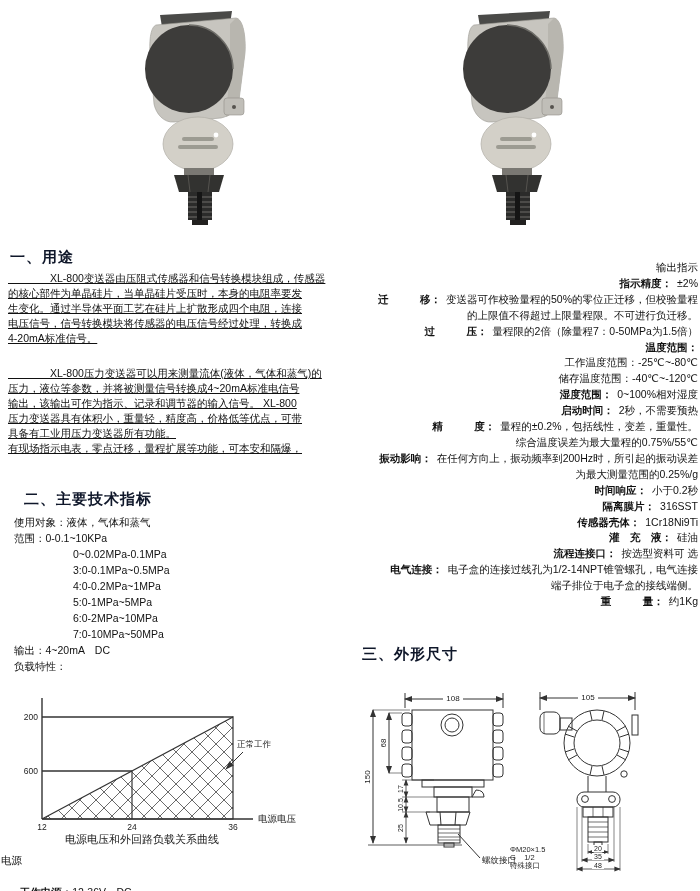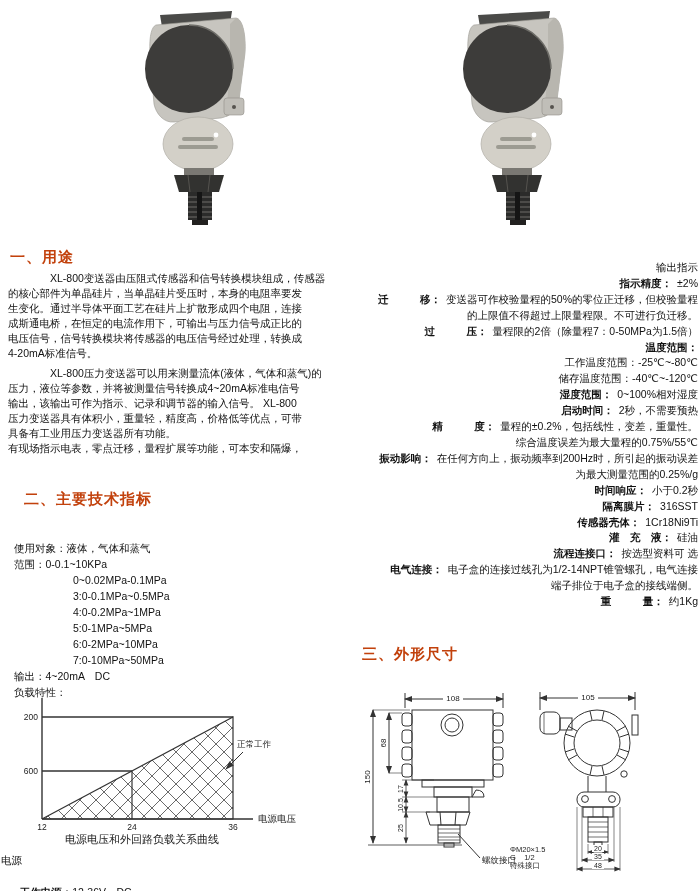--- a/index.html
+++ b/index.html
@@ -1,20 +1,20 @@
 <!DOCTYPE html>
 <html><head>
 <meta charset="utf-8">
 <style>
   html,body{margin:0;padding:0;background:#fff;}
   .canvas{position:relative;width:700px;height:891px;background:#ffffff;overflow:hidden;
           font-family:"Liberation Sans","DejaVu Sans",sans-serif;color:#111;}
   .abs{position:absolute;}
-  .h1{font-size:15px;font-weight:700;letter-spacing:1px;color:#c2410c;}
-  .para .line{font-size:10.5px;line-height:15px;white-space:pre;}
+  .h1{font-size:15px;font-weight:700;letter-spacing:1px;color:#0f172a;}
+  .para .line{font-size:10.5px;line-height:15px;white-space:pre;text-decoration:underline;}
   .tech .line{font-size:10.5px;line-height:16px;white-space:pre;}
   .tech .sub{padding-left:59px;}
   .specs .srow{font-size:10.5px;line-height:15.9px;white-space:pre;text-align:right;}
   .specs .t{font-weight:700;}
   .specs .v{margin-left:5px;font-weight:400;}
   .ind-88{padding-left:88px;}
   .ind-93{padding-left:93px;}
   .ind-95{padding-left:95px;}
   .ind-97{padding-left:97px;}
   .ind-102{padding-left:102px;}
@@ -87,37 +87,36 @@
       <rect x="66" y="212" width="16" height="5" fill="#222120"></rect>
     </g>
   </svg>
 
   <div class="abs h1" style="left:10px;top:248px">一、用途</div>
 
   <div class="abs para" style="left:8px;top:271px;width:348px">
     <div class="line">　　　　XL-800变送器由压阻式传感器和信号转换模块组成，传感器</div>
     <div class="line">的核心部件为单晶硅片，当单晶硅片受压时，本身的电阻率要发</div>
     <div class="line">生变化。通过半导体平面工艺在硅片上扩散形成四个电阻，连接</div>
-    <div class="line">成斯通电桥，在恒定的电流作用下，可输出与压力信号成正比的</div>
     <div class="line">电压信号，信号转换模块将传感器的电压信号经过处理，转换成</div>
     <div class="line">4-20mA标准信号。</div>
   </div>
 
   <div class="abs para" style="left:8px;top:366px;width:348px">
     <div class="line">　　　　XL-800压力变送器可以用来测量流体(液体，气体和蒸气)的</div>
     <div class="line">压力，液位等参数，并将被测量信号转换成4~20mA标准电信号</div>
     <div class="line">输出，该输出可作为指示、记录和调节器的输入信号。 XL-800</div>
     <div class="line">压力变送器具有体积小，重量轻，精度高，价格低等优点，可带</div>
     <div class="line">具备有工业用压力变送器所有功能。</div>
     <div class="line">有现场指示电表，零点迁移，量程扩展等功能，可本安和隔爆，</div>
   </div>
 
   <div class="abs h1" style="left:24px;top:490px">二、主要技术指标</div>
 
-  <div class="abs tech" style="left:14px;top:540px;width:340px">
+  <div class="abs tech" style="left:14px;top:514px;width:340px">
     <div class="line">使用对象：液体，气体和蒸气</div>
     <div class="line">范围：0-0.1~10KPa</div>
     <div class="line sub">0~0.02MPa-0.1MPa</div>
     <div class="line sub">3:0-0.1MPa~0.5MPa</div>
     <div class="line sub">4:0-0.2MPa~1MPa</div>
     <div class="line sub">5:0-1MPa~5MPa</div>
     <div class="line sub">6:0-2MPa~10MPa</div>
     <div class="line sub">7:0-10MPa~50MPa</div>
     <div class="line">输出：4~20mA　DC</div>
     <div class="line">负载特性：</div>

